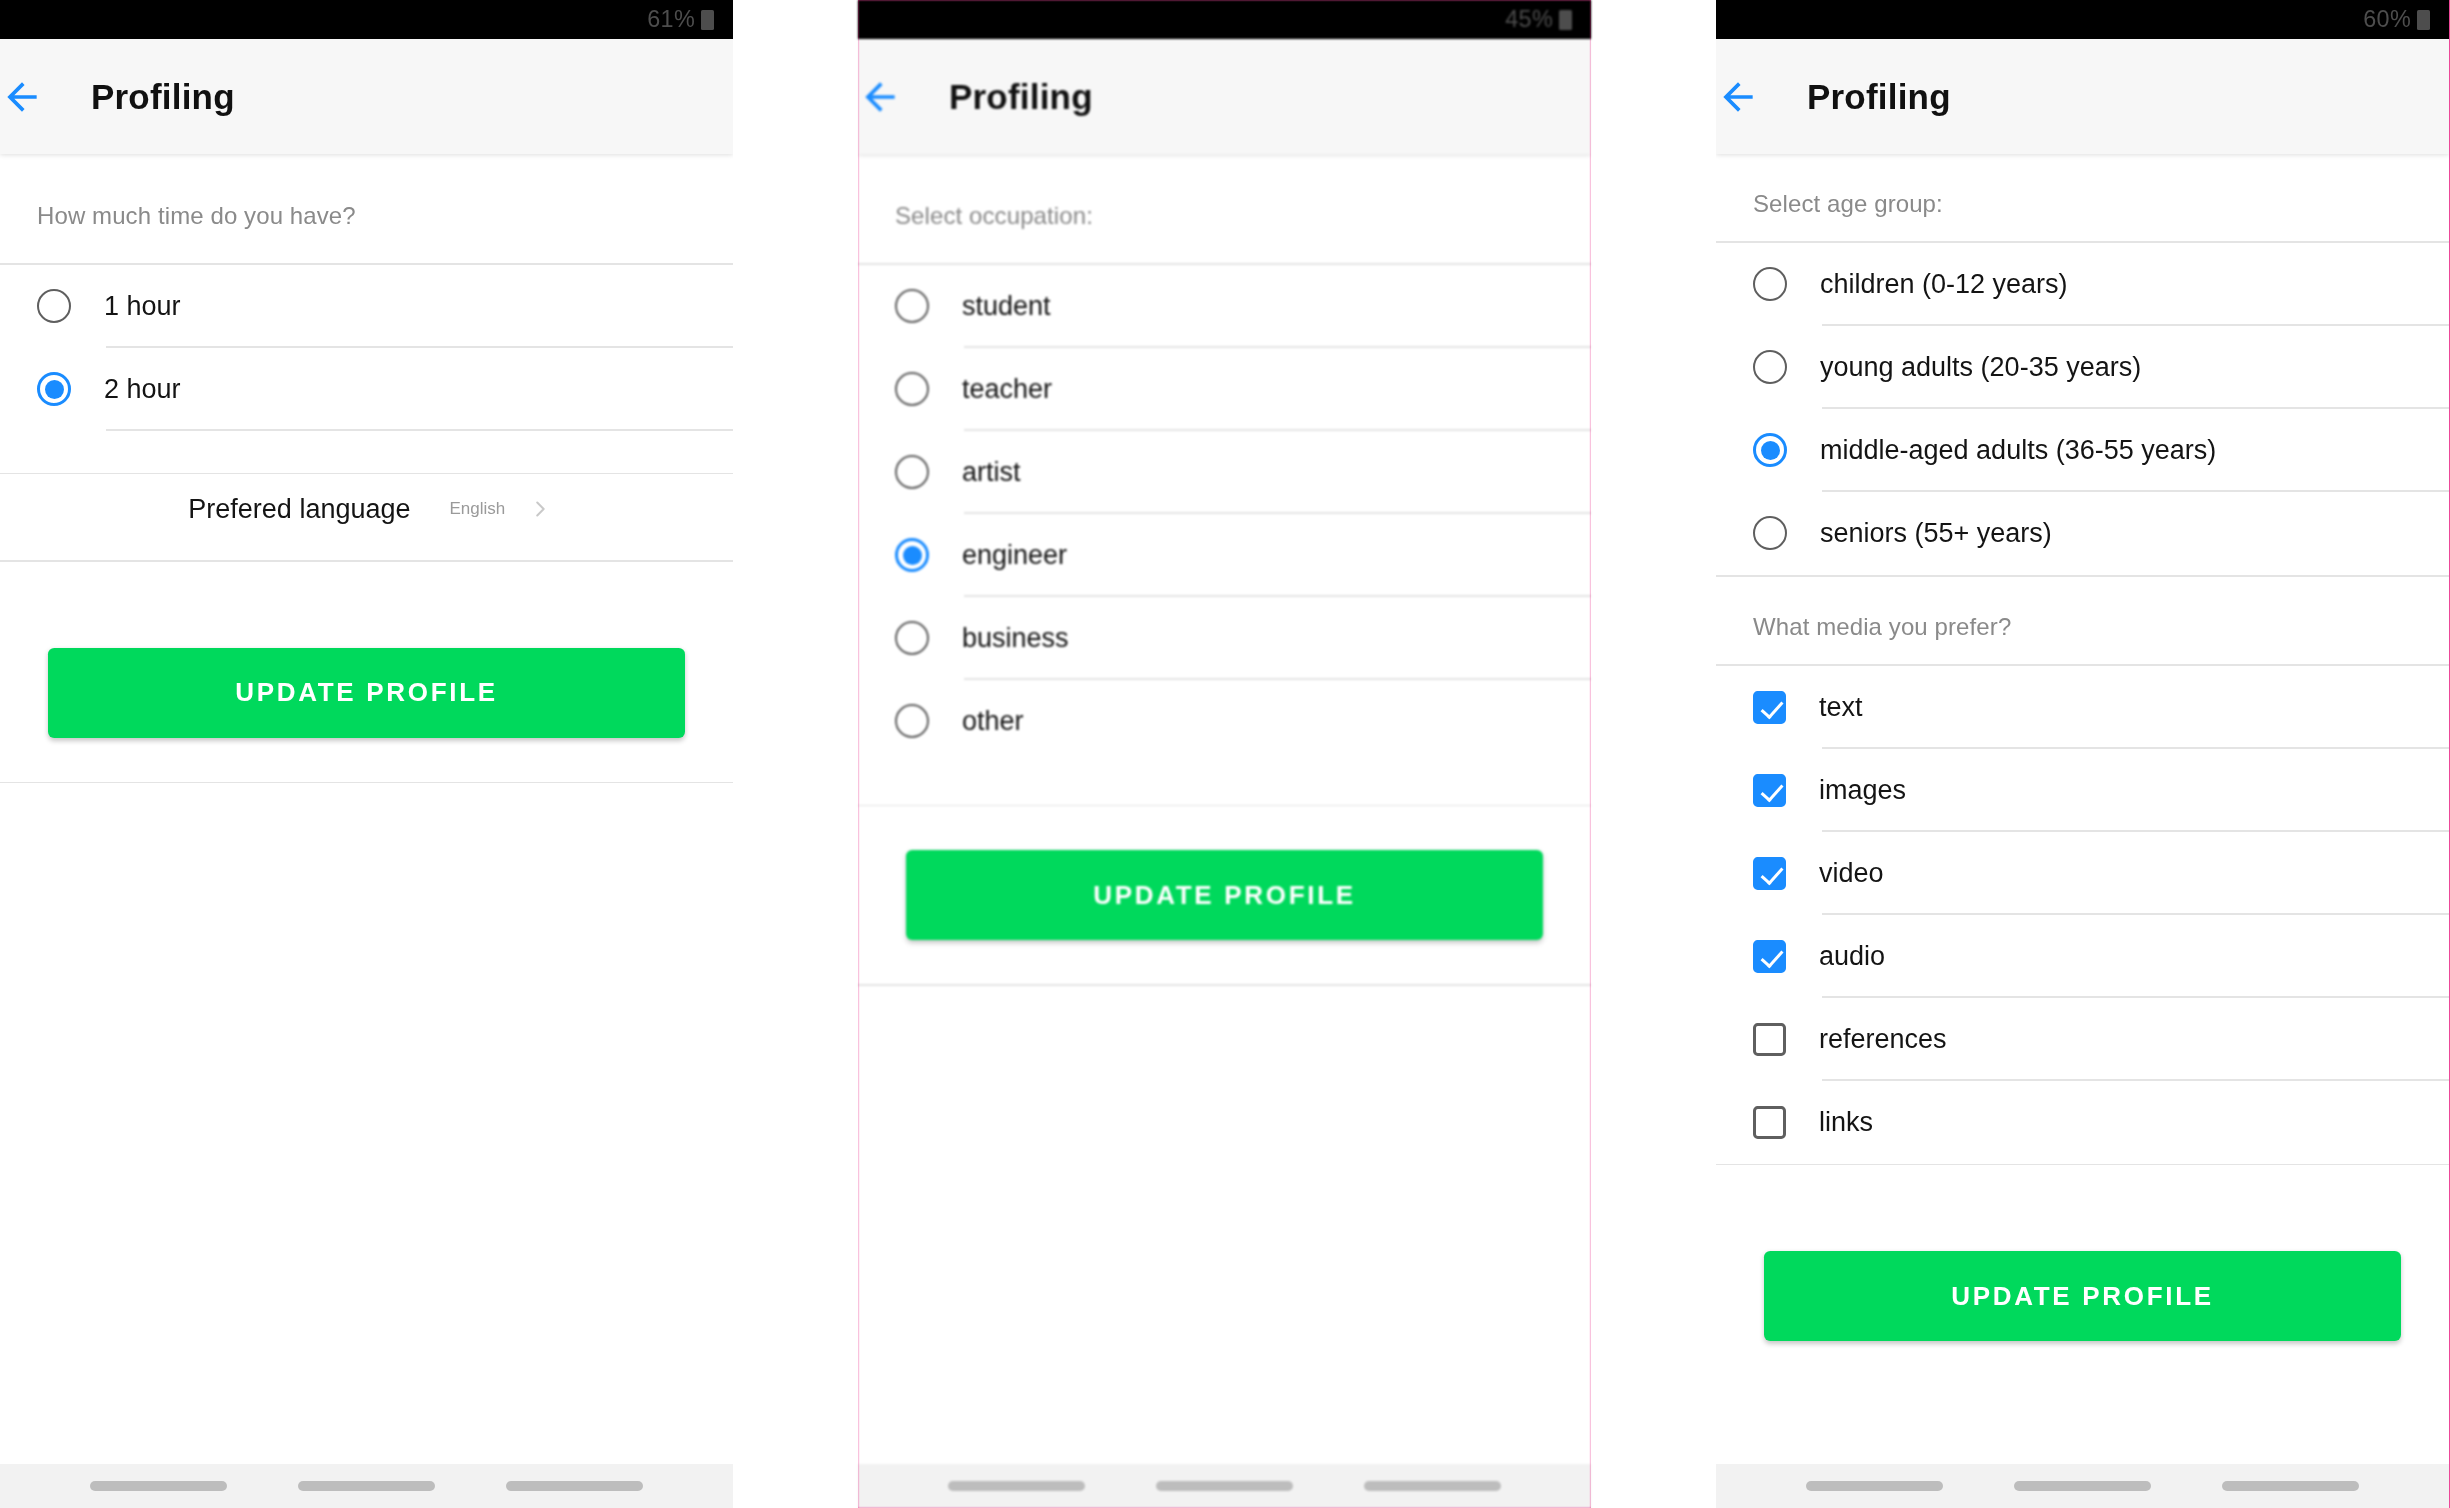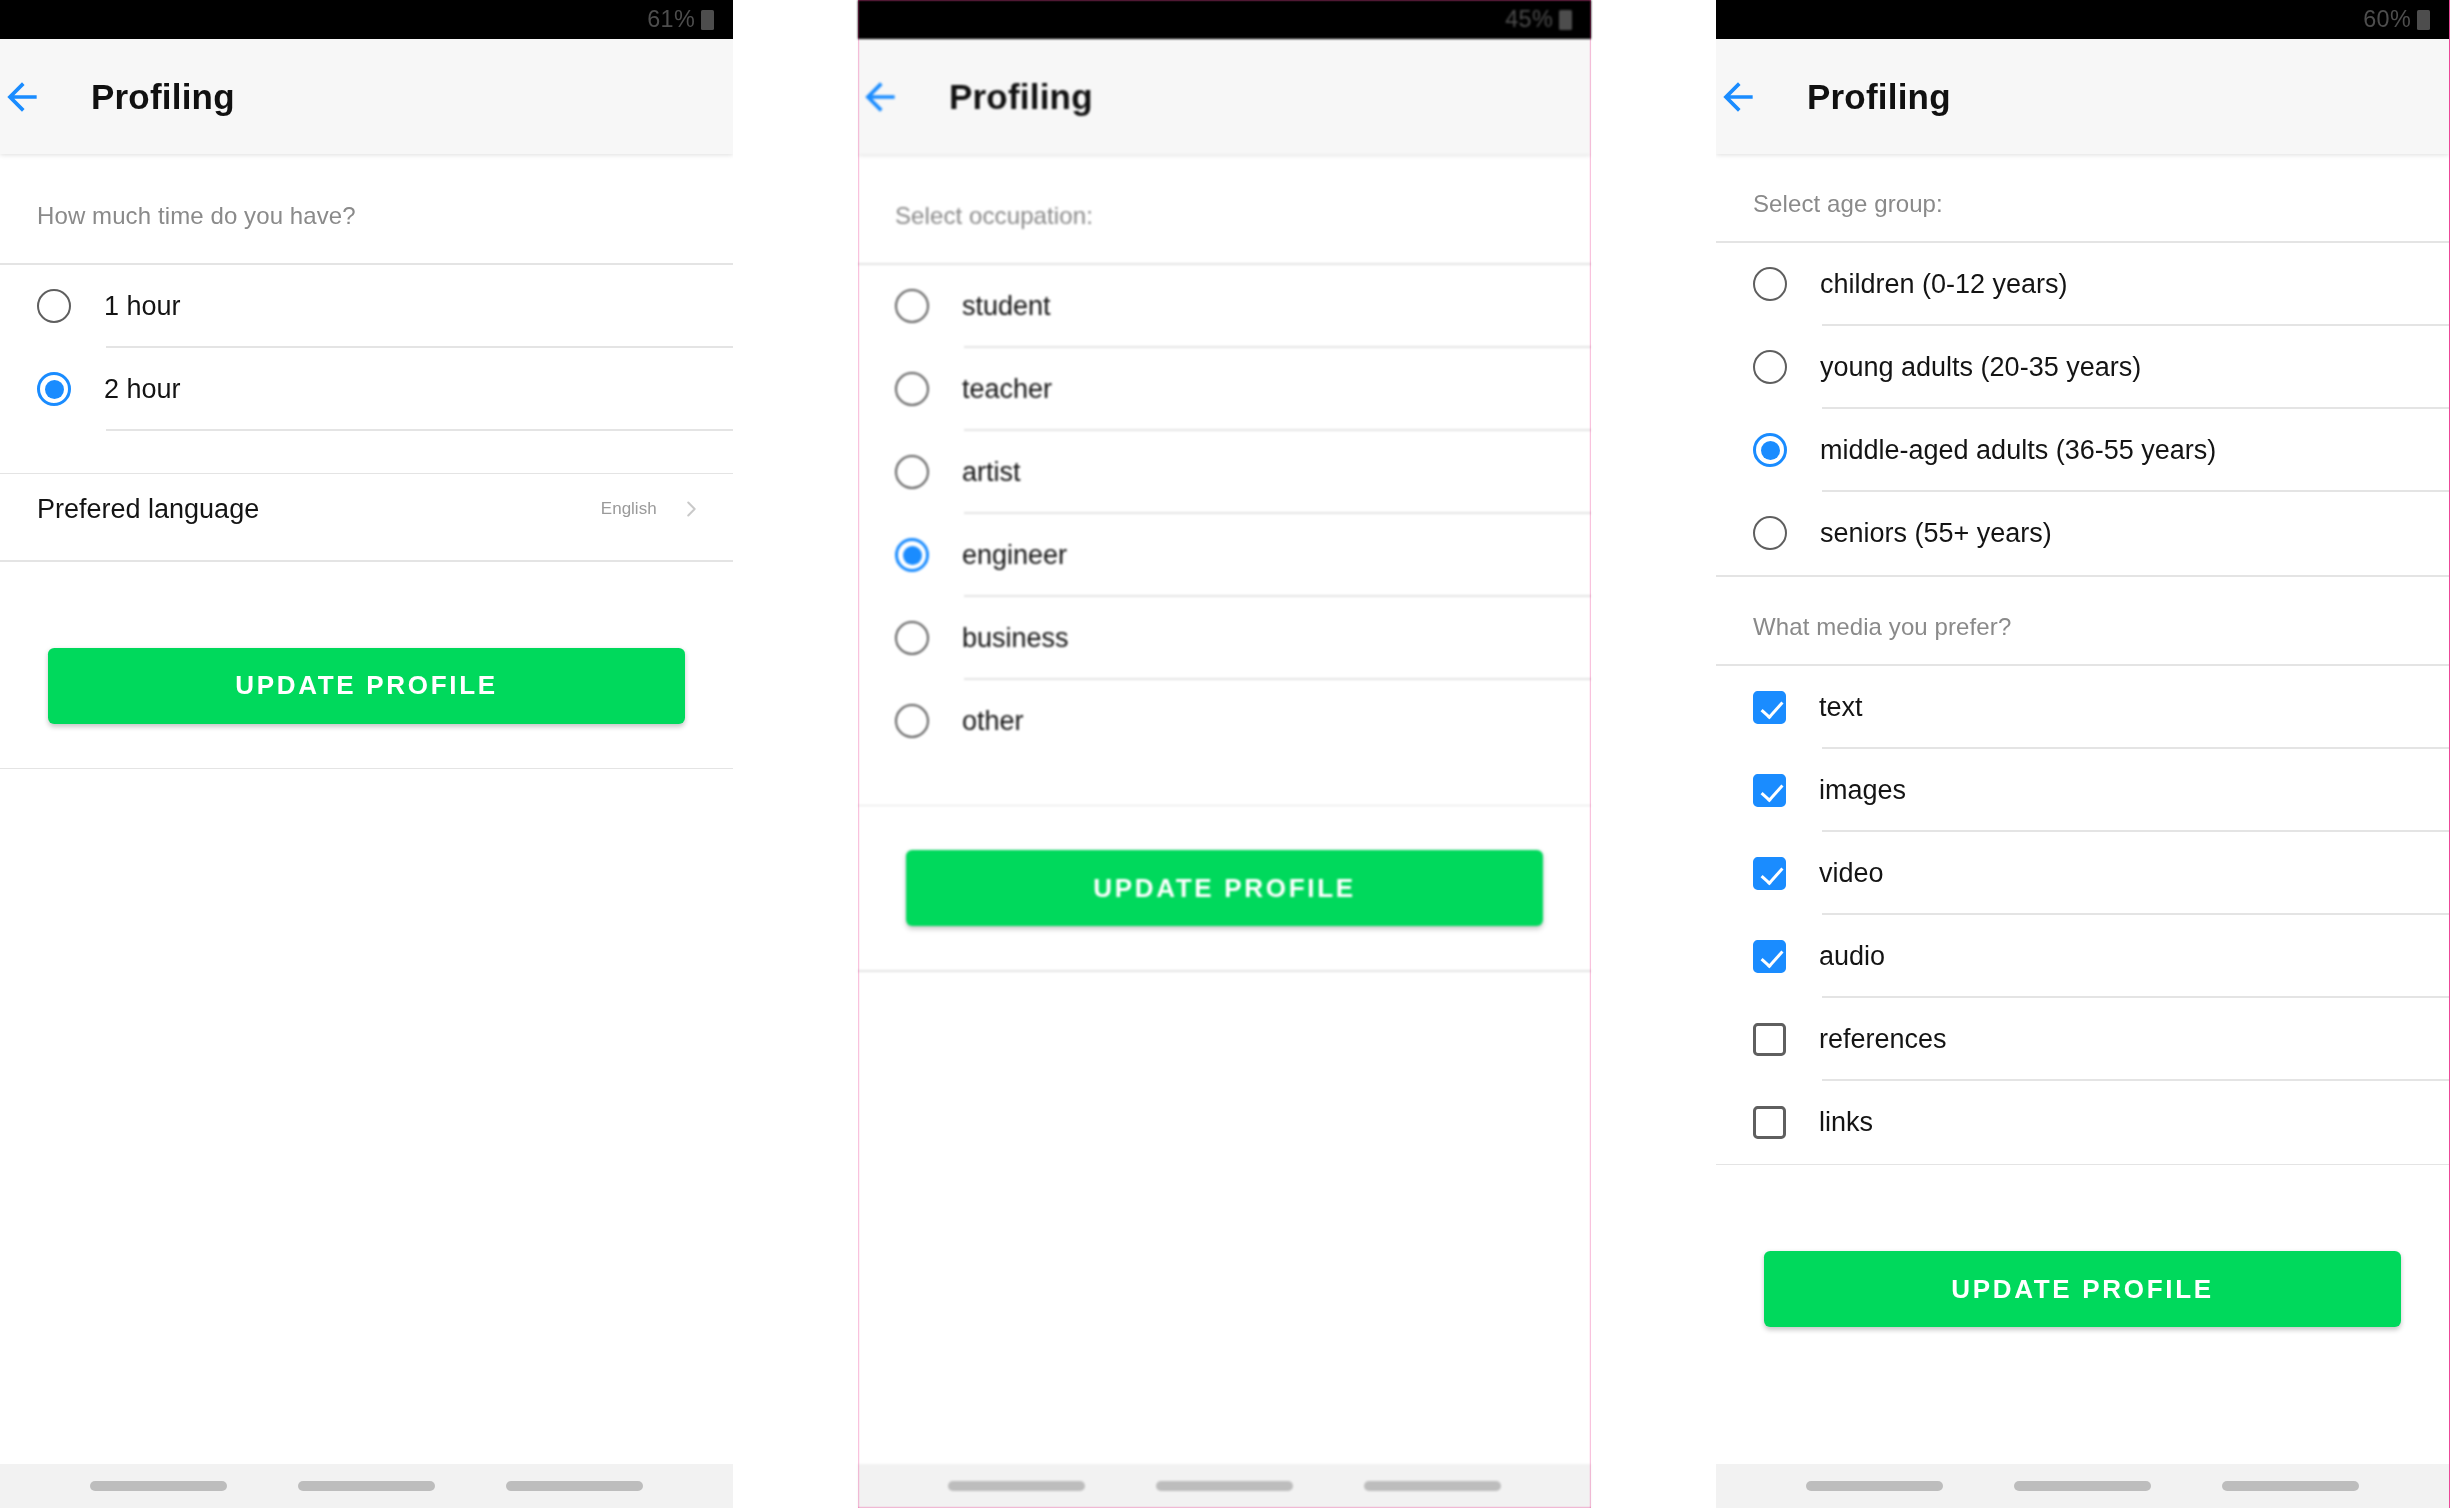--- a/index.html
+++ b/index.html
@@ -151,36 +151,36 @@
   }
 
   
   .divider-full { height: 1.6px; background: #e4e4e4; width: 100%; }
   .spacer-block { height: 42px; }
 
   
   .lang-row {
     display: flex;
     align-items: center;
-    justify-content: space-between;
+    justify-content: center;
     height: 86px;
     padding: 0 31px 16px 37px;
     position: relative;
     gap: 39px;
   }
   .lang-label { font-size: 27px; color: #141414; }
   .lang-right { display: flex; align-items: center; }
   .lang-value { font-size: 17px; color: #9a9a9a; margin-right: 23.4px; }
   .chev { width: 22px; height: 22px; }
 
   
   .btn-wrap { padding: 44px 48px 0 48px; }
   .update-btn {
     width: 100%;
-    height: 76px;
+    height: 90px;
     background: #00d95c;
     border: none;
     border-radius: 6.2px;
     color: #ffffff;
     font-size: 26px;
     font-weight: bold;
     letter-spacing: 2.7px;
     font-family: "Liberation Sans", sans-serif;
     box-shadow: 0 2.3px 5.5px rgba(0,0,0,0.22);
     cursor: pointer;

